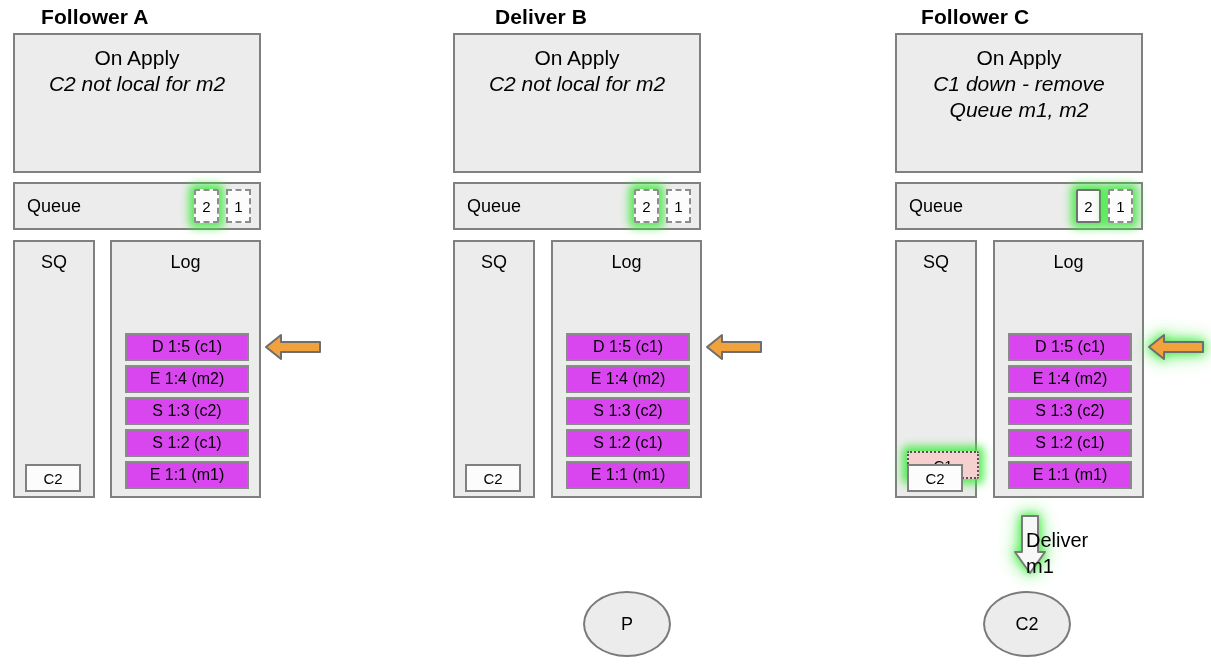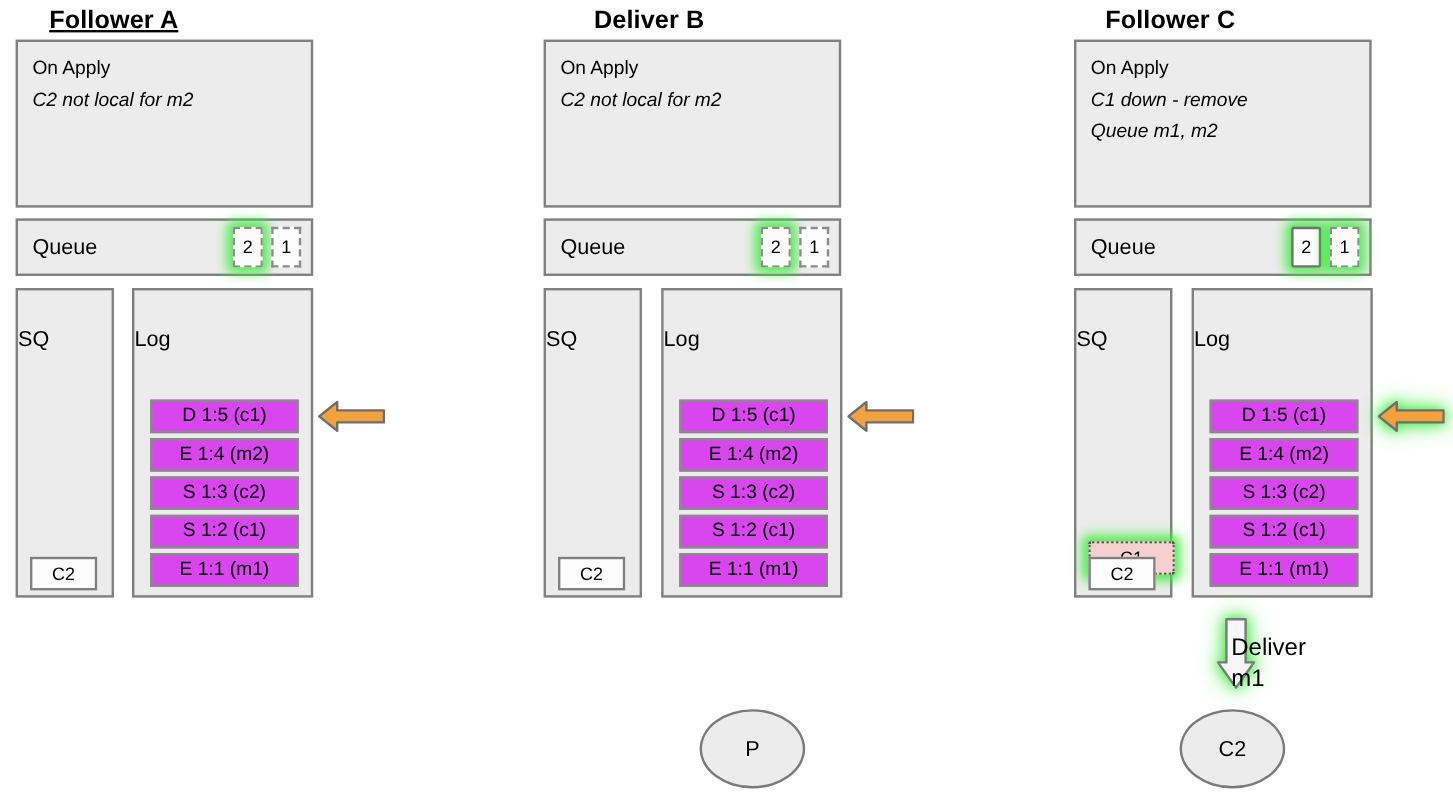--- a/index.html
+++ b/index.html
@@ -25,23 +25,24 @@
     position:absolute;
     background:#ECECEC;
     border:2px solid #808080;
     box-sizing:border-box;
   }
 
   .apply-box{
     padding:10px 12px 0 12px;
   }
   .apply-line{
-    font-size:16px;
+    font-size:21px;
     line-height:26px;
     white-space:nowrap;
+    text-align:center;
   }
   .apply-line.em{font-style:italic;}
 
   .queue-box{
     display:flex;
     align-items:center;
     box-sizing:border-box;
   }
   .queue-label{
     position:absolute;
@@ -71,23 +72,22 @@
   .glow{
     box-shadow:0 0 9px 5px rgba(60,235,60,0.85);
     border-radius:2px;
   }
 
   .sq-box{position:absolute;box-sizing:border-box;}
   .log-box{position:absolute;box-sizing:border-box;}
   .col-head{
     position:absolute;
     top:10px;left:0;right:0;
-    text-align:left;
+    text-align:center;
     font-size:18px;
-    margin-top:20px;
   }
 
   .cell{
     position:absolute;
     box-sizing:border-box;
     display:flex;
     align-items:center;
     justify-content:center;
     font-size:16px;
     background:#d946ef;
@@ -130,21 +130,21 @@
     display:flex;
     align-items:center;
     justify-content:center;
     font-size:18px;
     box-sizing:border-box;
   }
 </style>
 </head>
 <body>
 
-<div class="col-title" style="left:41px;top:5px;text-decoration:underline;">Follower A</div>
+<div class="col-title" style="left:41px;top:5px;">Follower A</div>
 
 <div class="panel apply-box" style="left:13px;top:33px;width:248px;height:140px;">
   <div class="apply-line">On Apply</div>
   <div class="apply-line em">C2 not local for m2</div>
 </div>
 
 <div class="panel queue-box" style="left:13px;top:182px;width:248px;height:48px;">
   <div class="queue-label">Queue</div>
   <div class="queue-slots">
     <div class="slot dashed glow">2</div>

